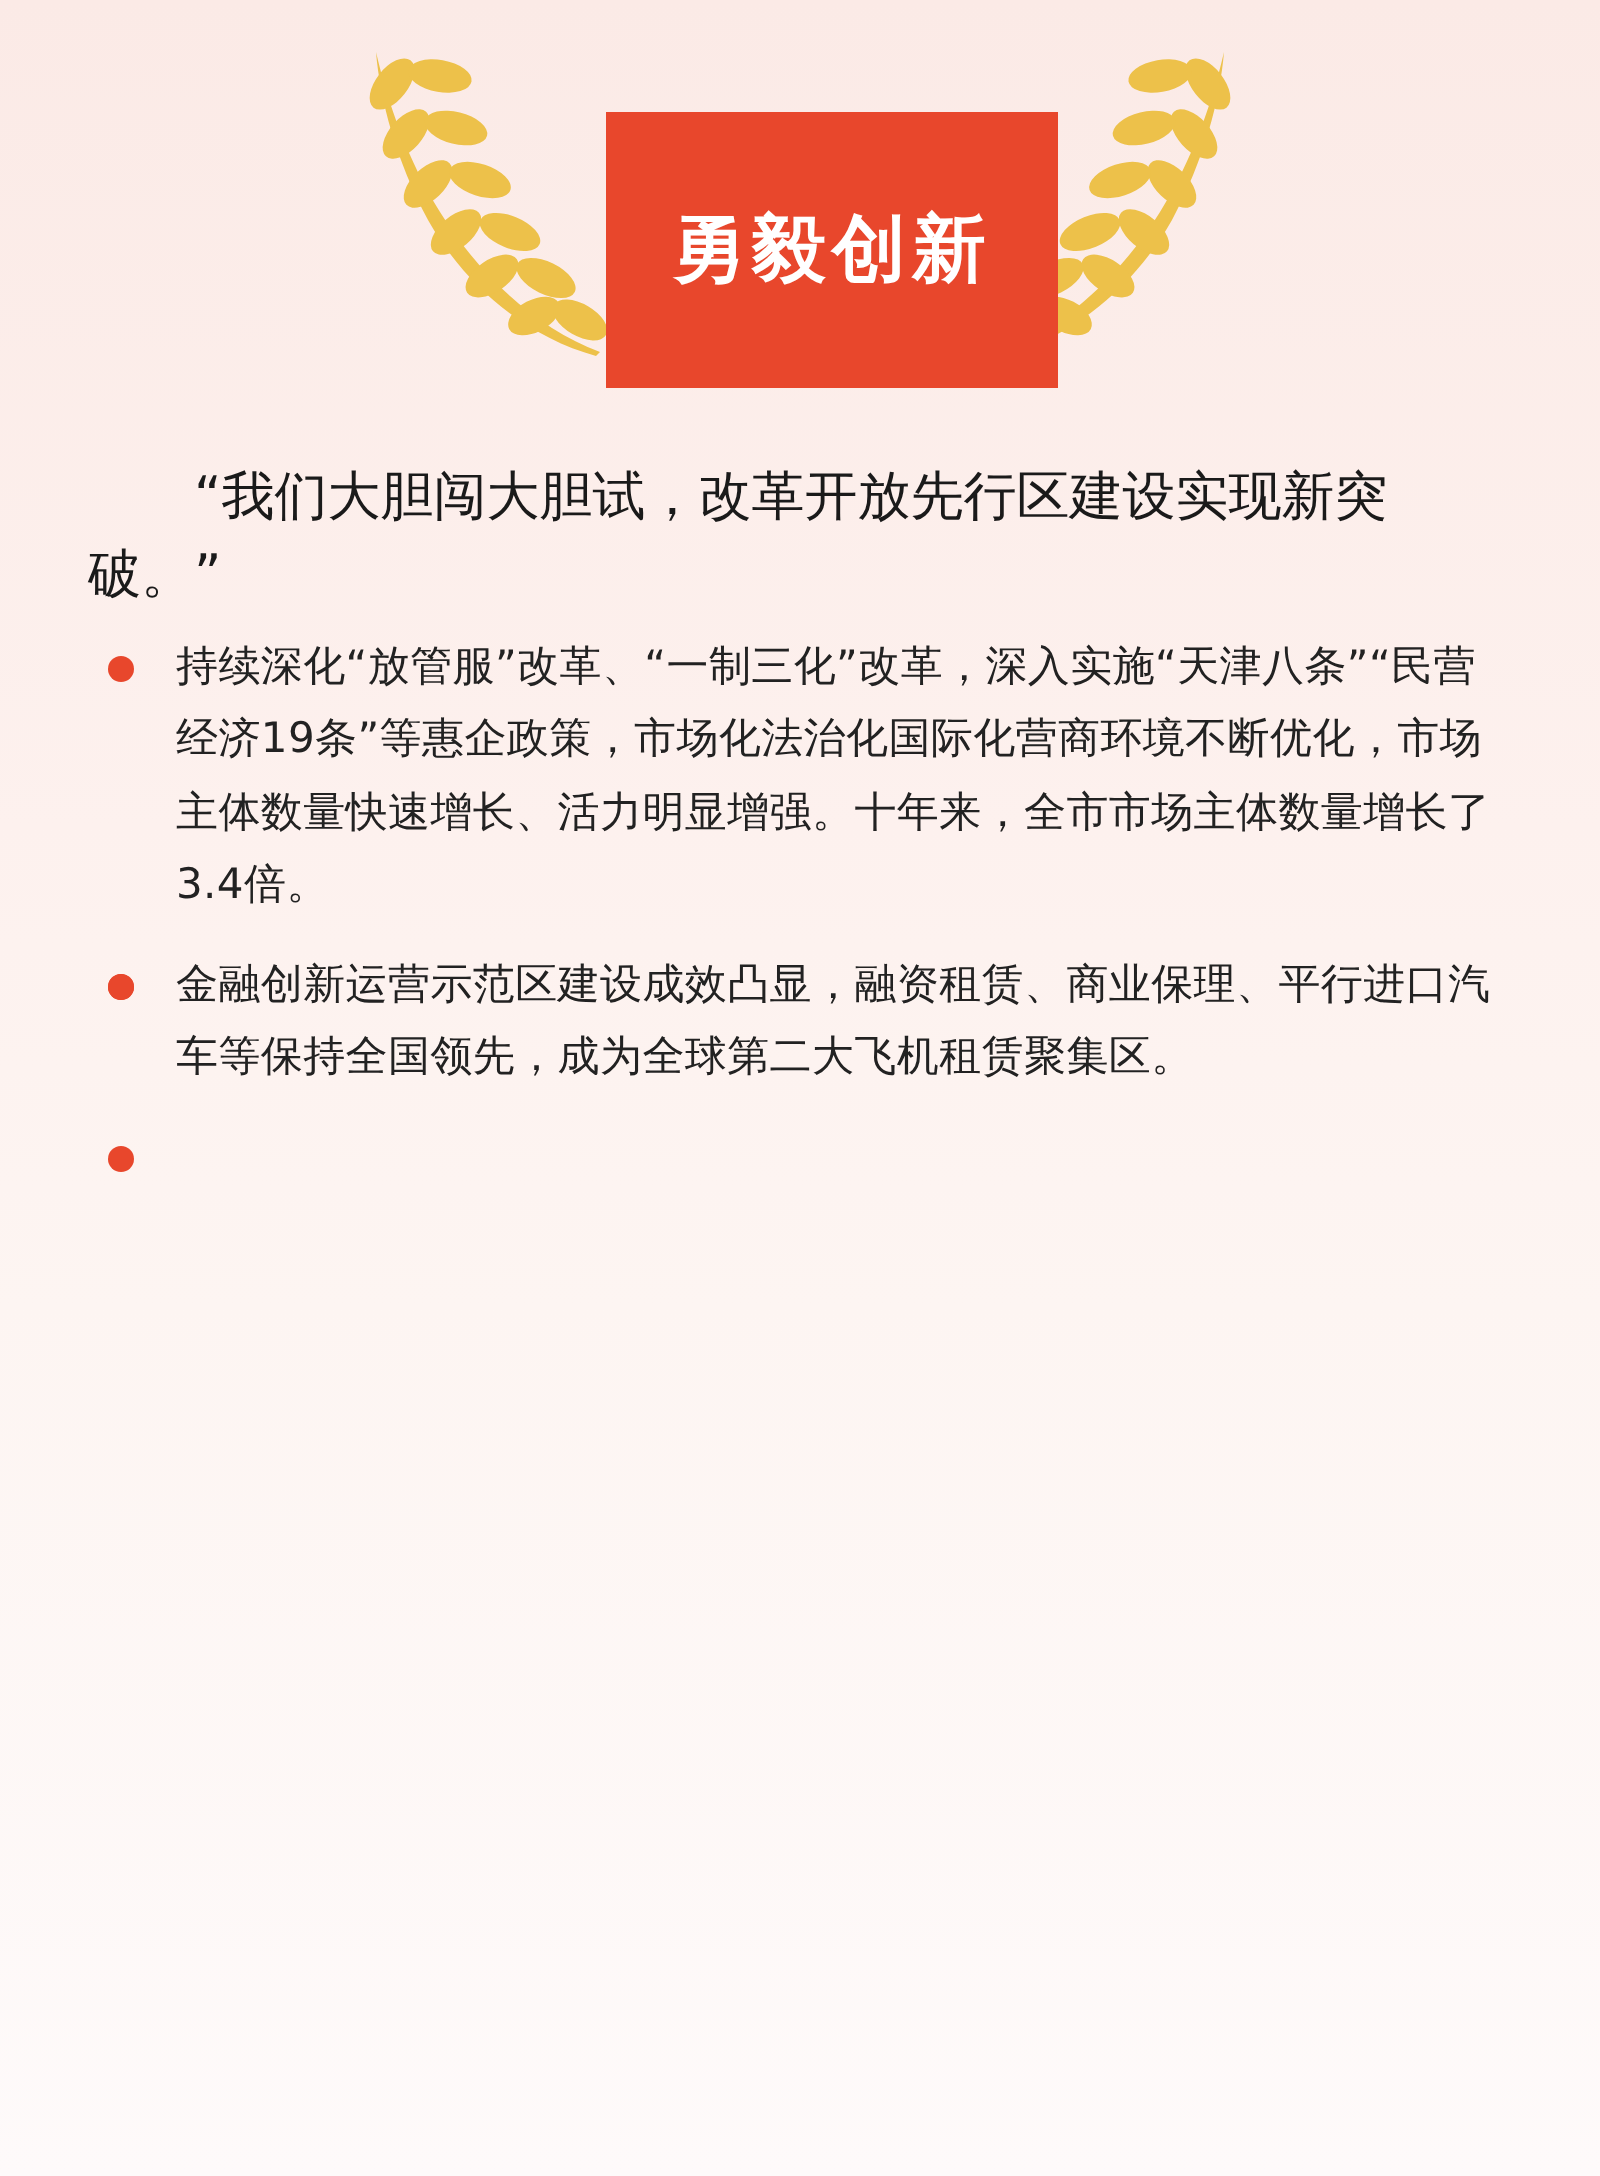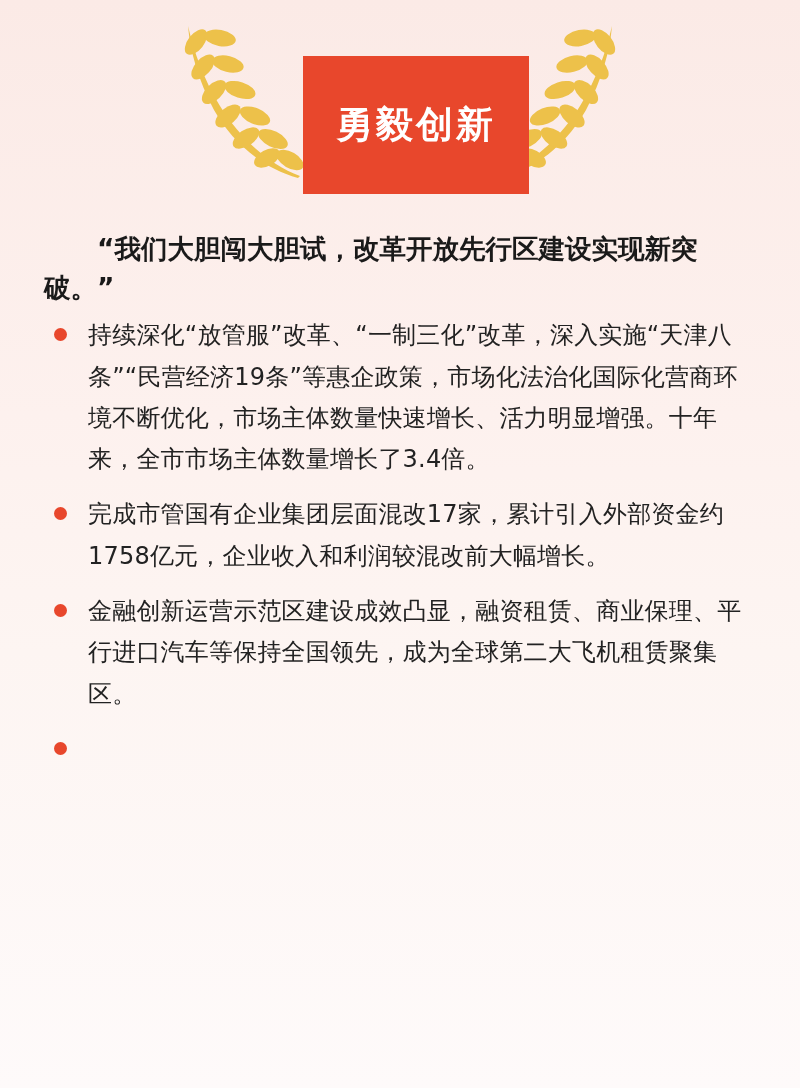--- a/index.html
+++ b/index.html
@@ -70,39 +70,39 @@
   }
 
   
   .content {
     padding: 16px 44px 0 44px;
   }
 
   .quote {
     color: #1a1a1a;
     font-size: 26.5px;
-    font-weight: bold;
+    font-weight: normal;
     line-height: 1.46;
     text-indent: 2em;
     margin: 14px 0 8px 0;
     font-family: "DejaVu Sans", "Liberation Sans", sans-serif;
   }
 
   ul.bullets {
     list-style: none;
     margin: 8px 0 0 0;
     padding: 0;
   }
 
   ul.bullets li {
     position: relative;
     padding-left: 44px;
     margin-bottom: 14px;
     color: #222222;
-    font-size: 24px;
+    font-size: 21px;
     line-height: 1.72;
     letter-spacing: 0.2px;
     font-family: "DejaVu Sans", "Liberation Sans", sans-serif;
   }
 
   ul.bullets li .dot {
     position: absolute;
     left: 10px;
     top: 13px;
     width: 13px;
@@ -169,21 +169,20 @@
   <div class="content">
     <p class="quote">“我们大胆闯大胆试，改革开放先行区建设实现新突破。”</p>
 
     <ul class="bullets">
       <li>
         <span class="dot"></span>
         <span>持续深化“放管服”改革、“一制三化”改革，深入实施“天津八条”“民营经济19条”等惠企政策，市场化法治化国际化营商环境不断优化，市场主体数量快速增长、活力明显增强。十年来，全市市场主体数量增长了3.4倍。</span>
       </li>
       <li>
         <span class="dot"></span>
-        <span>完成市管国有企业集团层面混改17家，累计引入外部资金约1758亿元，企业收入和利润较混改前大幅增长。</span>
       </li>
       <li>
         <span class="dot"></span>
         <span>金融创新运营示范区建设成效凸显，融资租赁、商业保理、平行进口汽车等保持全国领先，成为全球第二大飞机租赁聚集区。</span>
       </li>
       <li>
         <span class="dot"></span>
       </li>
     </ul>
   </div>

